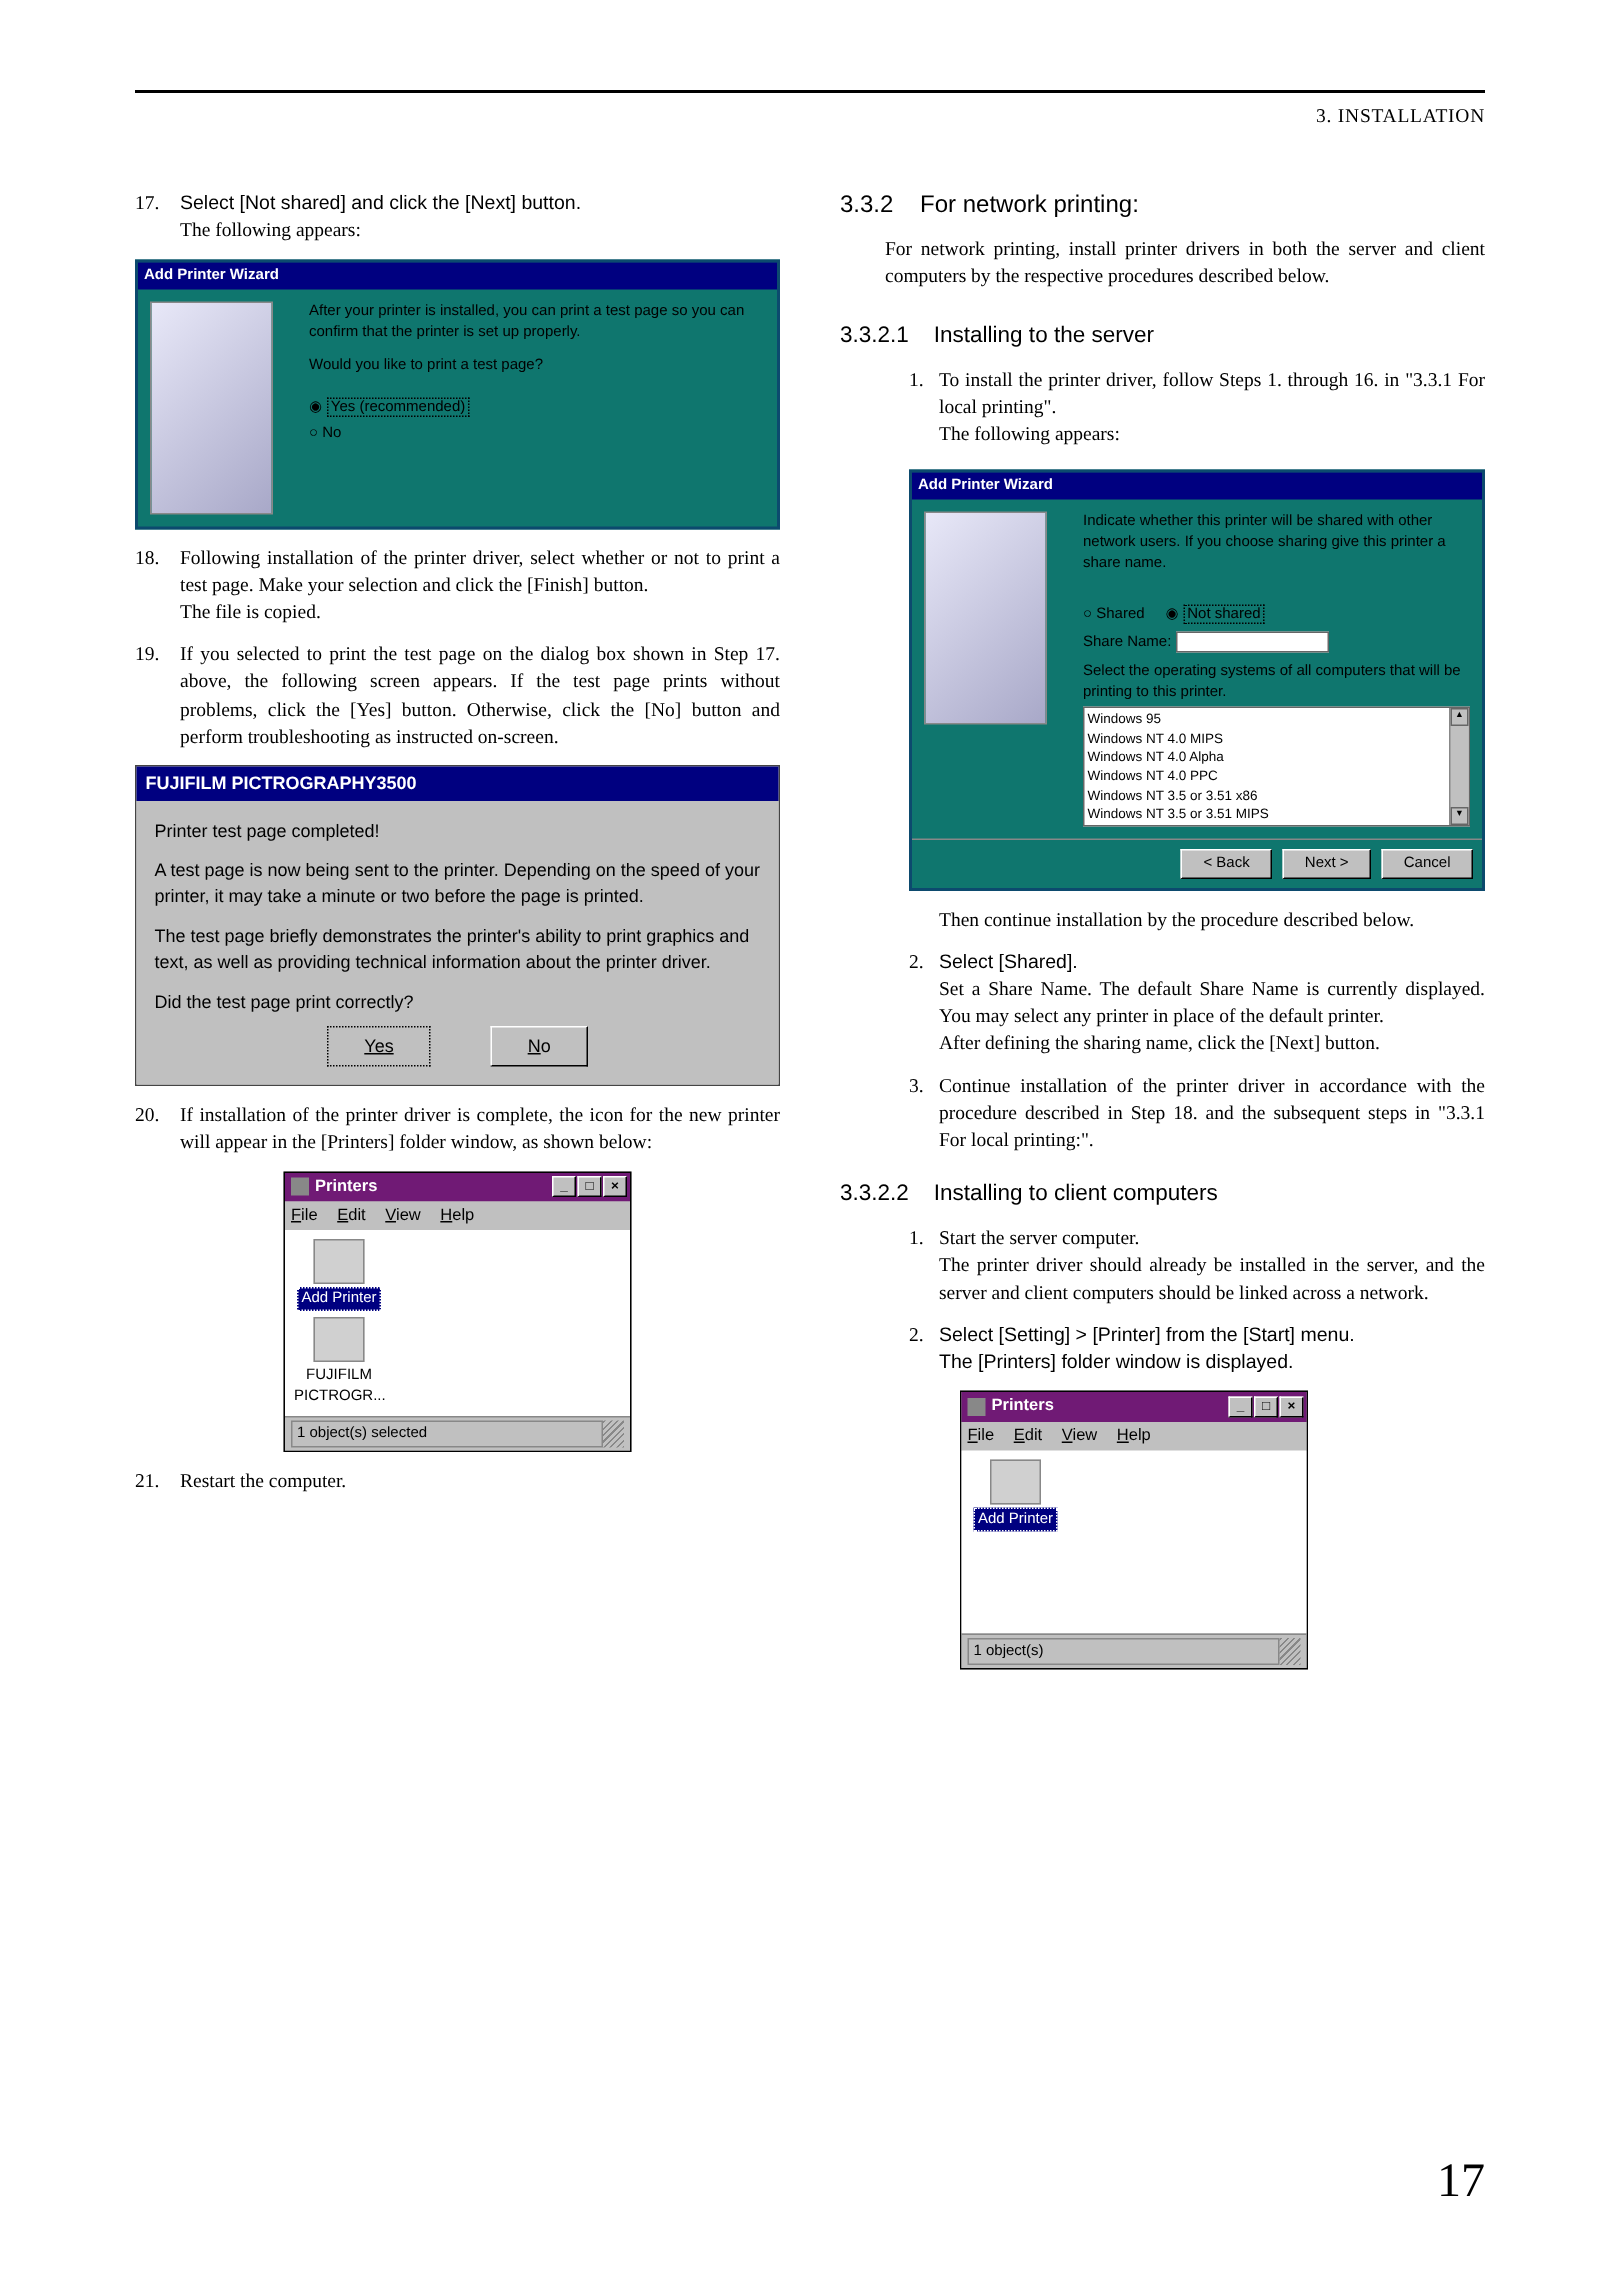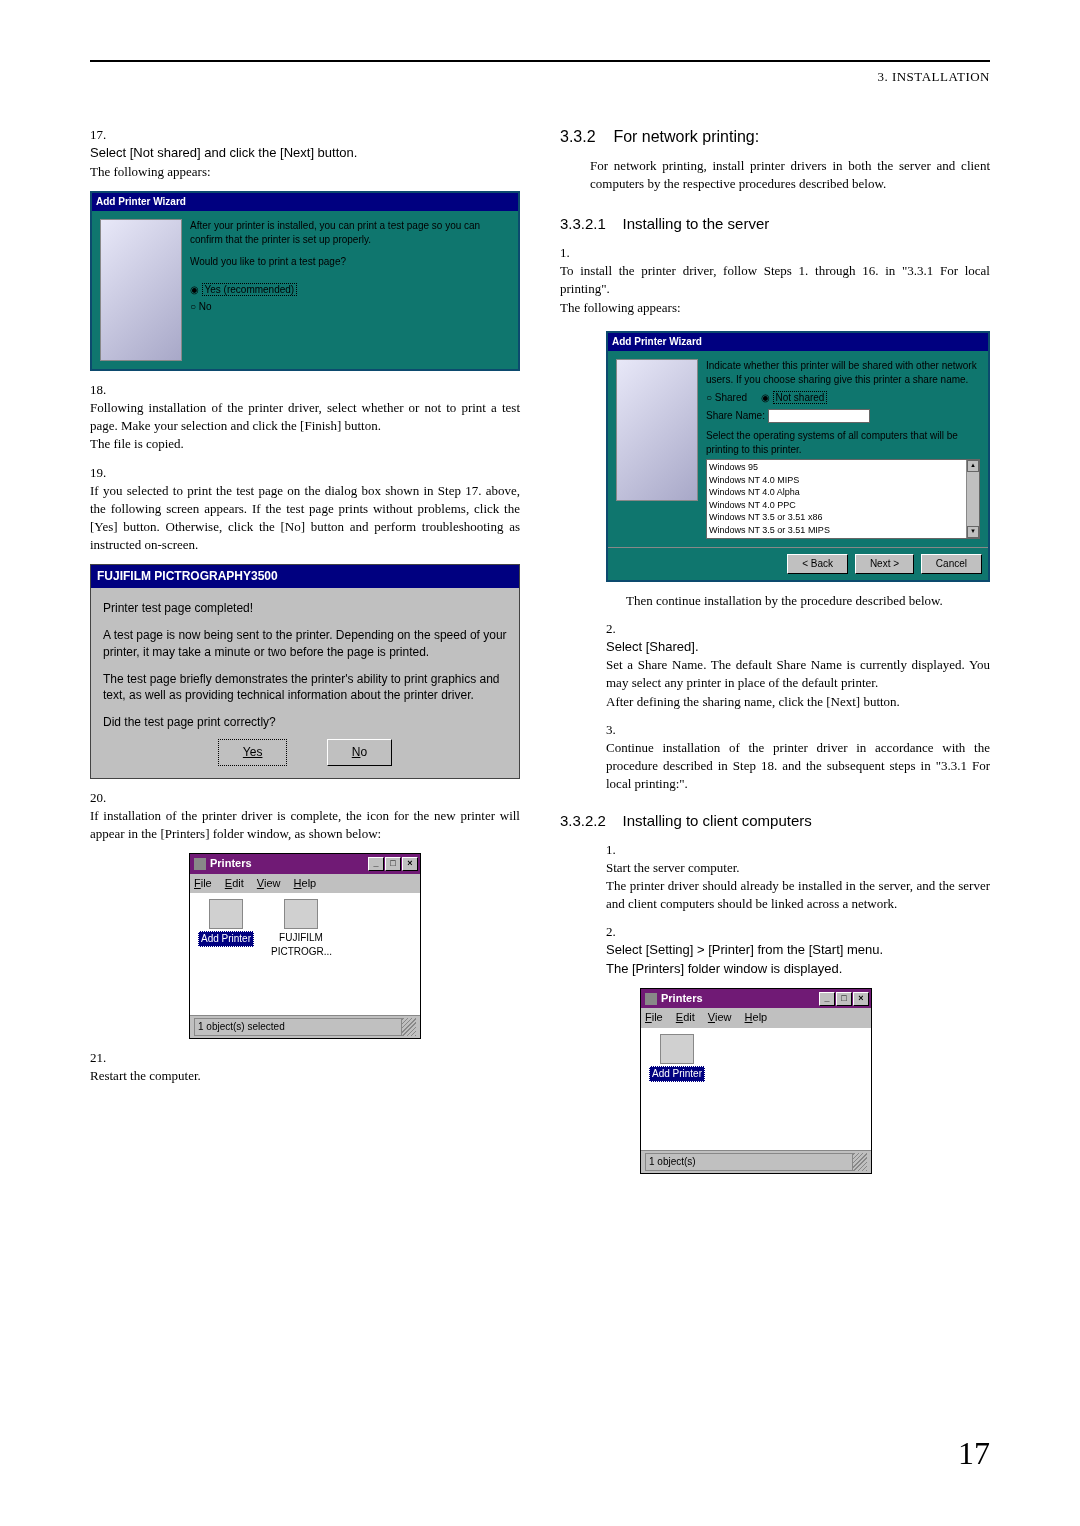--- a/index.html
+++ b/index.html
@@ -34,21 +34,20 @@
       gap: 40px;
     }
     .col {
       flex: 1;
       min-width: 0;
     }
     .step {
       display: flex;
       margin-bottom: 10px;
       text-align: justify;
-      flex-direction: column;
     }
     .step-num {
       width: 30px;
       flex-shrink: 0;
     }
     .step-text {
       flex: 1;
     }
     .indent {
       margin-left: 30px;
@@ -64,21 +63,21 @@
     .wizard-title {
       background: #000080;
       color: #fff;
       padding: 2px 4px;
       font-weight: bold;
       font-size: 10px;
     }
     .wizard-body {
       display: flex;
       padding: 8px;
-      gap: 8px;
+      gap: 24px;
     }
     .wizard-img {
       width: 80px;
       height: 140px;
       background: linear-gradient(135deg, #e8e8f8 0%, #c8c8e0 50%, #a8a8c8 100%);
       border: 1px solid #888;
       position: relative;
     }
     .wizard-content {
       flex: 1;
@@ -186,22 +185,23 @@
       padding: 2px 4px;
       font-size: 11px;
     }
     .menubar span { margin-right: 10px; }
     .menubar u { text-decoration: underline; }
     .win-content {
       background: #fff;
       min-height: 110px;
       padding: 6px;
       display: flex;
-      gap: 15px;
+      gap: 4px;
       align-items: flex-start;
+      flex-direction: column;
     }
     .icon-item {
       text-align: center;
       font-size: 10px;
       width: 60px;
     }
     .icon-img {
       width: 32px; height: 28px;
       background: #d0d0d0;
       border: 1px solid #888;
@@ -399,21 +399,21 @@
           </div>
         </div>
       </div>
 
       <div class="wizard-dialog" style="margin-left:46px;">
         <div class="wizard-title">Add Printer Wizard</div>
         <div class="wizard-body">
           <div class="wizard-img"></div>
           <div class="wizard-content">
             <div>Indicate whether this printer will be shared with other network users. If you choose sharing give this printer a share name.</div>
-            <div style="margin-top:4px;">
+            <div style="margin-top:20px;">
               <span>○</span>
               <span>Shared</span>
               &nbsp;&nbsp;&nbsp;
               <span>◉</span>
               <span class="dotted-box">Not shared</span>
             </div>
             <div style="margin-top:4px;">
               <span>Share Name:</span>
               <span class="input-field"></span>
             </div>

